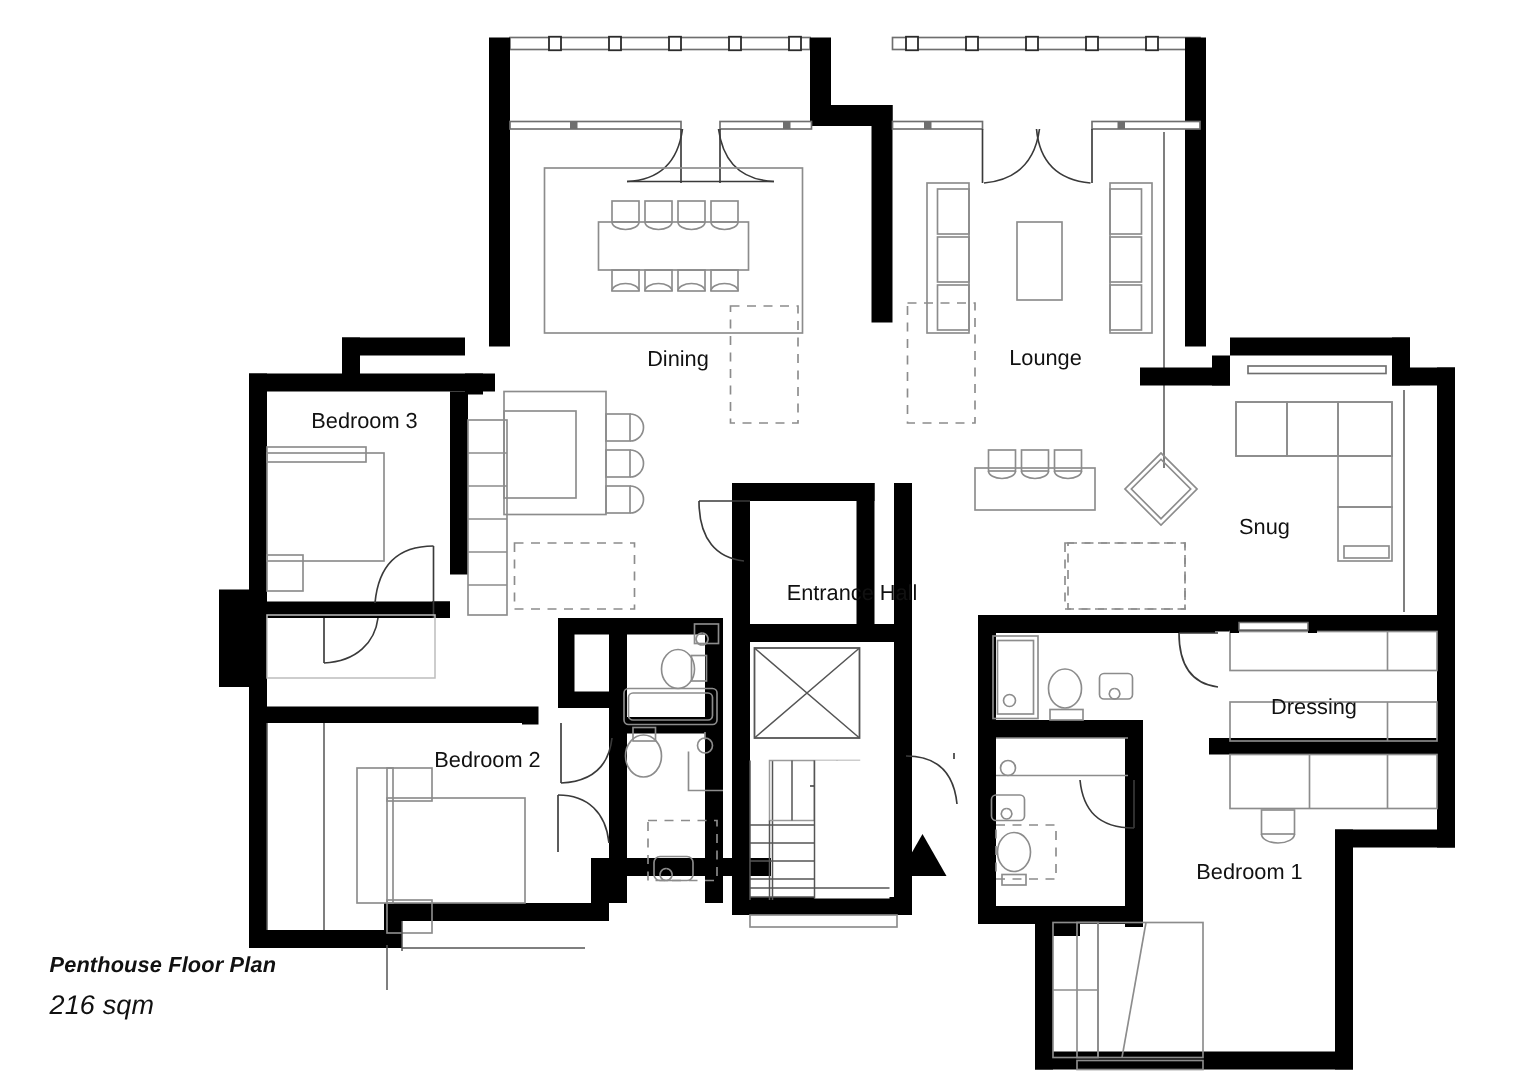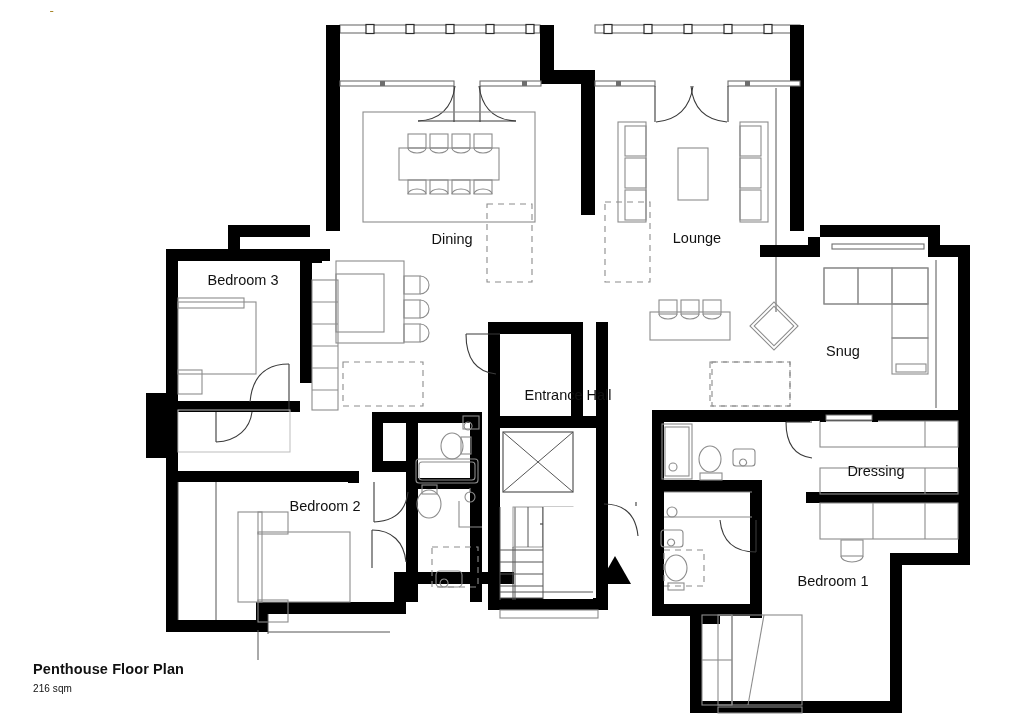--- a/index.html
+++ b/index.html
@@ -45,32 +45,33 @@
   #header .subj {
     font-size: 23px;
     font-weight: 400;
     color: #1a1a1a;
     letter-spacing: .1px;
   }
   
   #caption {
     position: absolute;
     left: 33px;
-    top: 659px;
+    top: 634px;
     user-select: none;
+    font-style: italic;
   }
   #caption .cap-title {
     font-size: 14.5px;
     font-weight: bold;
     color: #111;
     letter-spacing: .1px;
     line-height: 1.45;
   }
   #caption .cap-sub {
-    font-size: 10px;
+    font-size: 18px;
     font-weight: 400;
     color: #111;
     letter-spacing: .1px;
     line-height: 1.45;
     margin-top: 2px;
   }
   
   #plan-wrap {
     position: absolute;
     left: 0;

